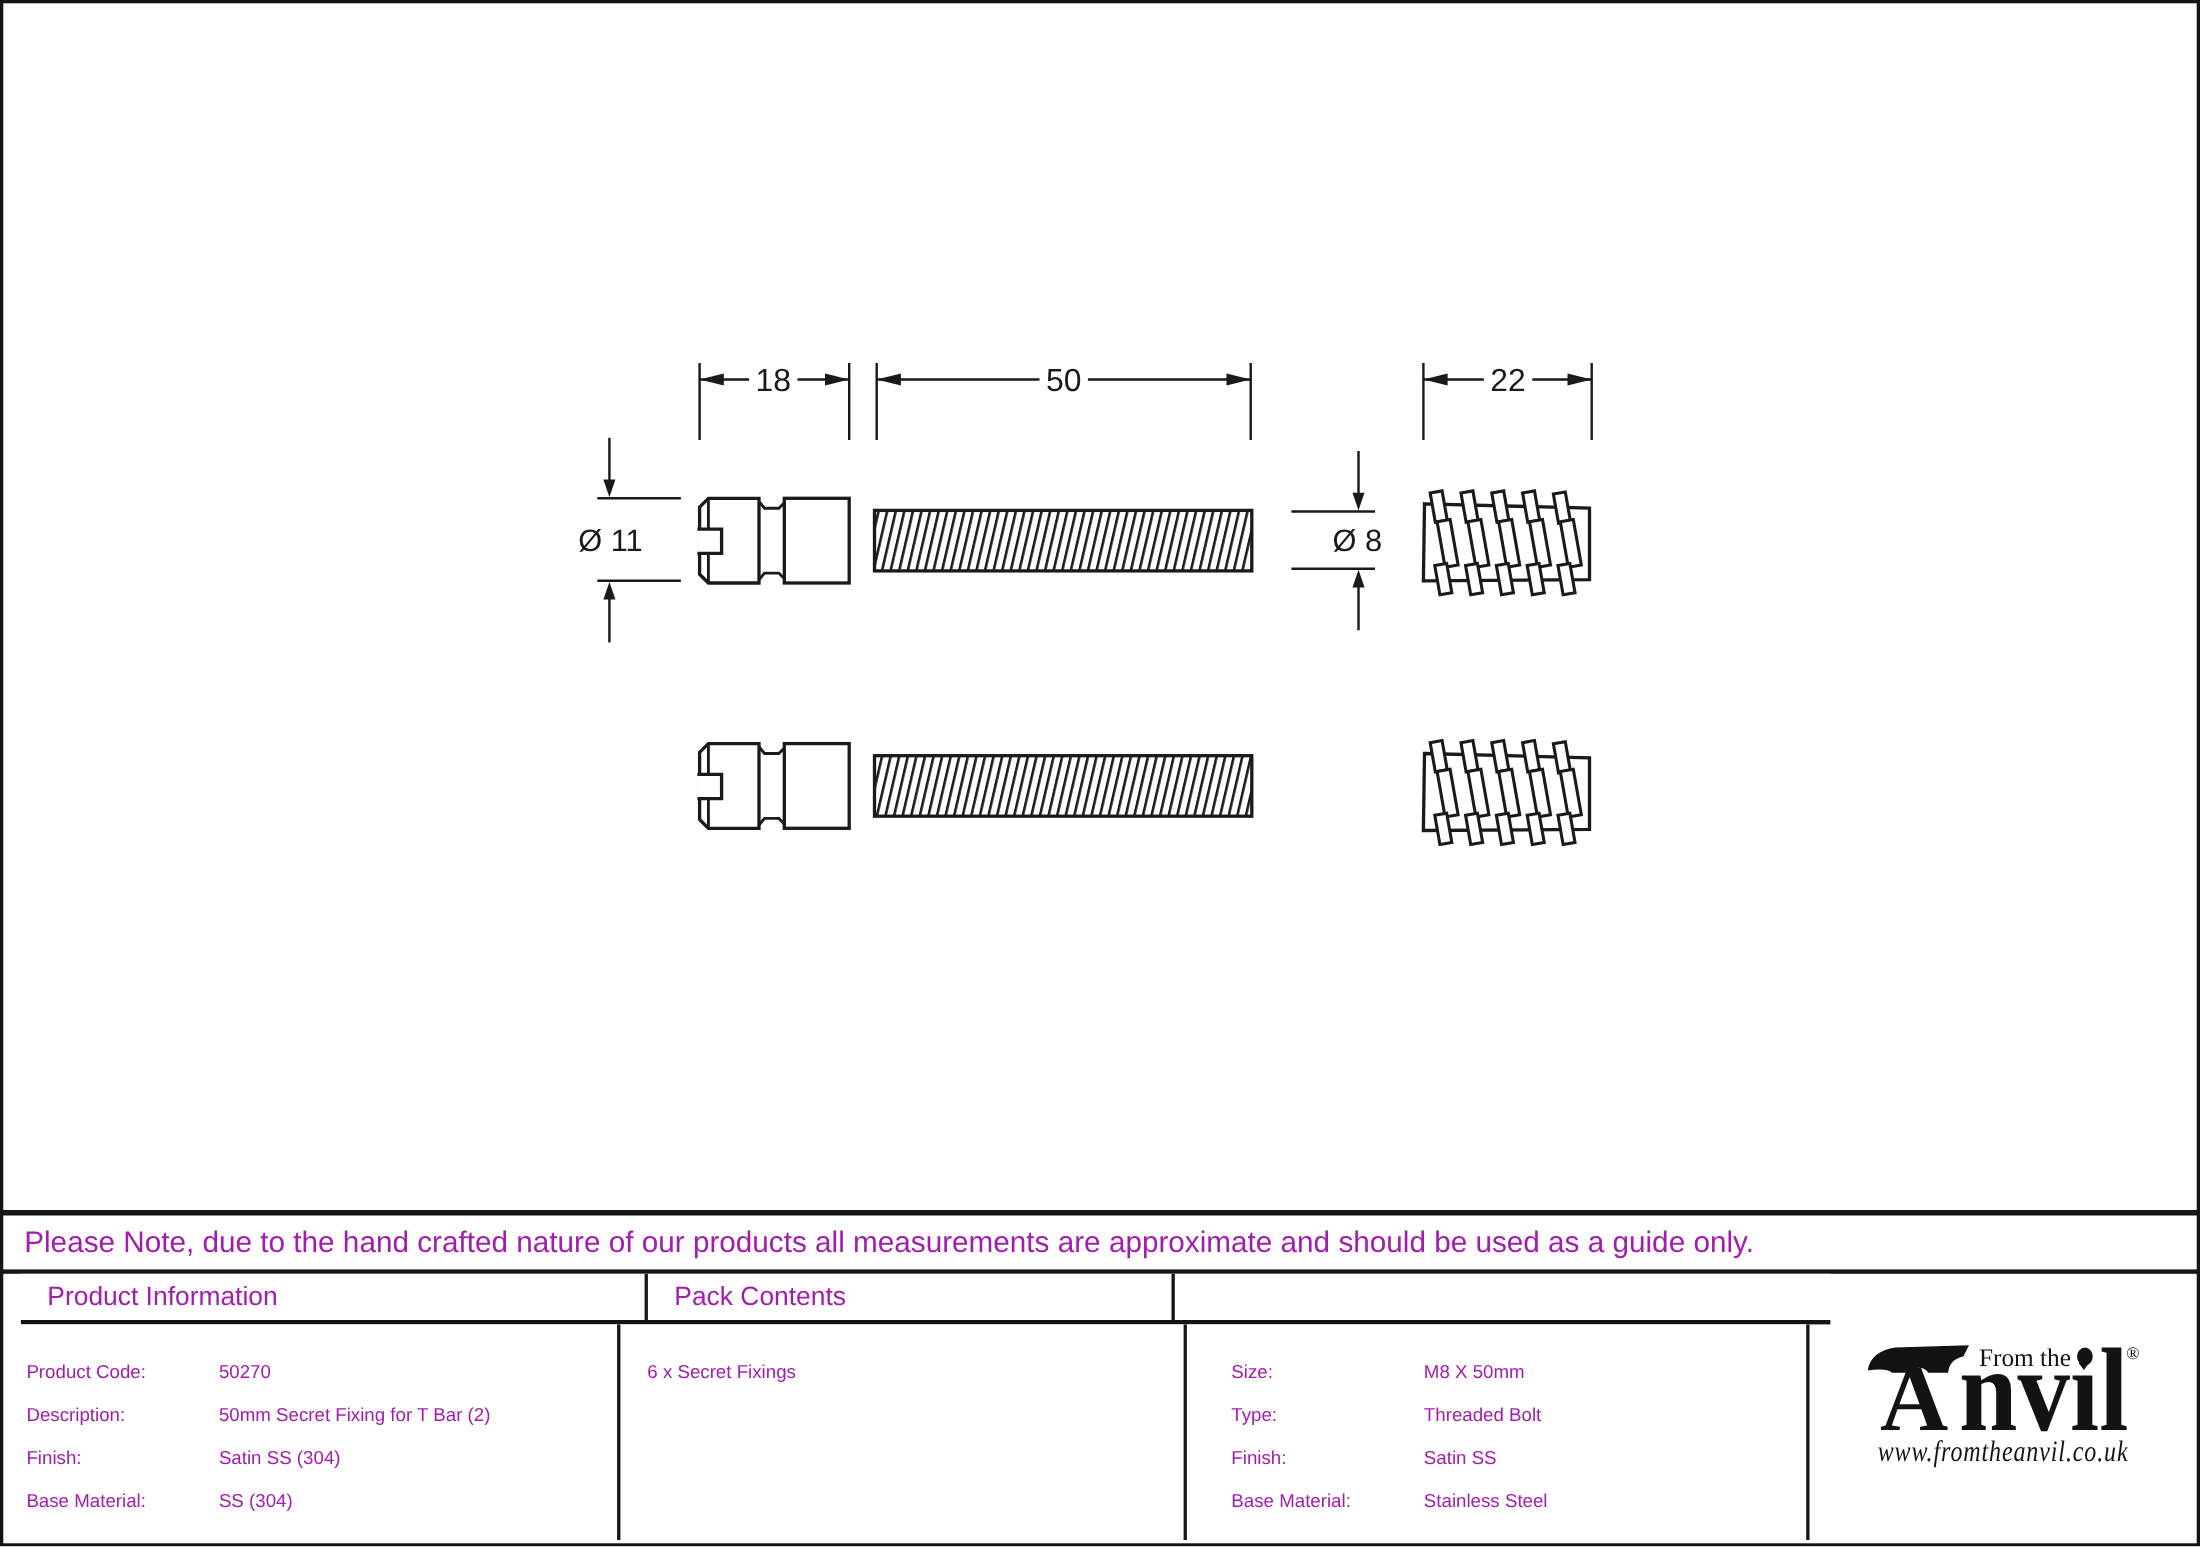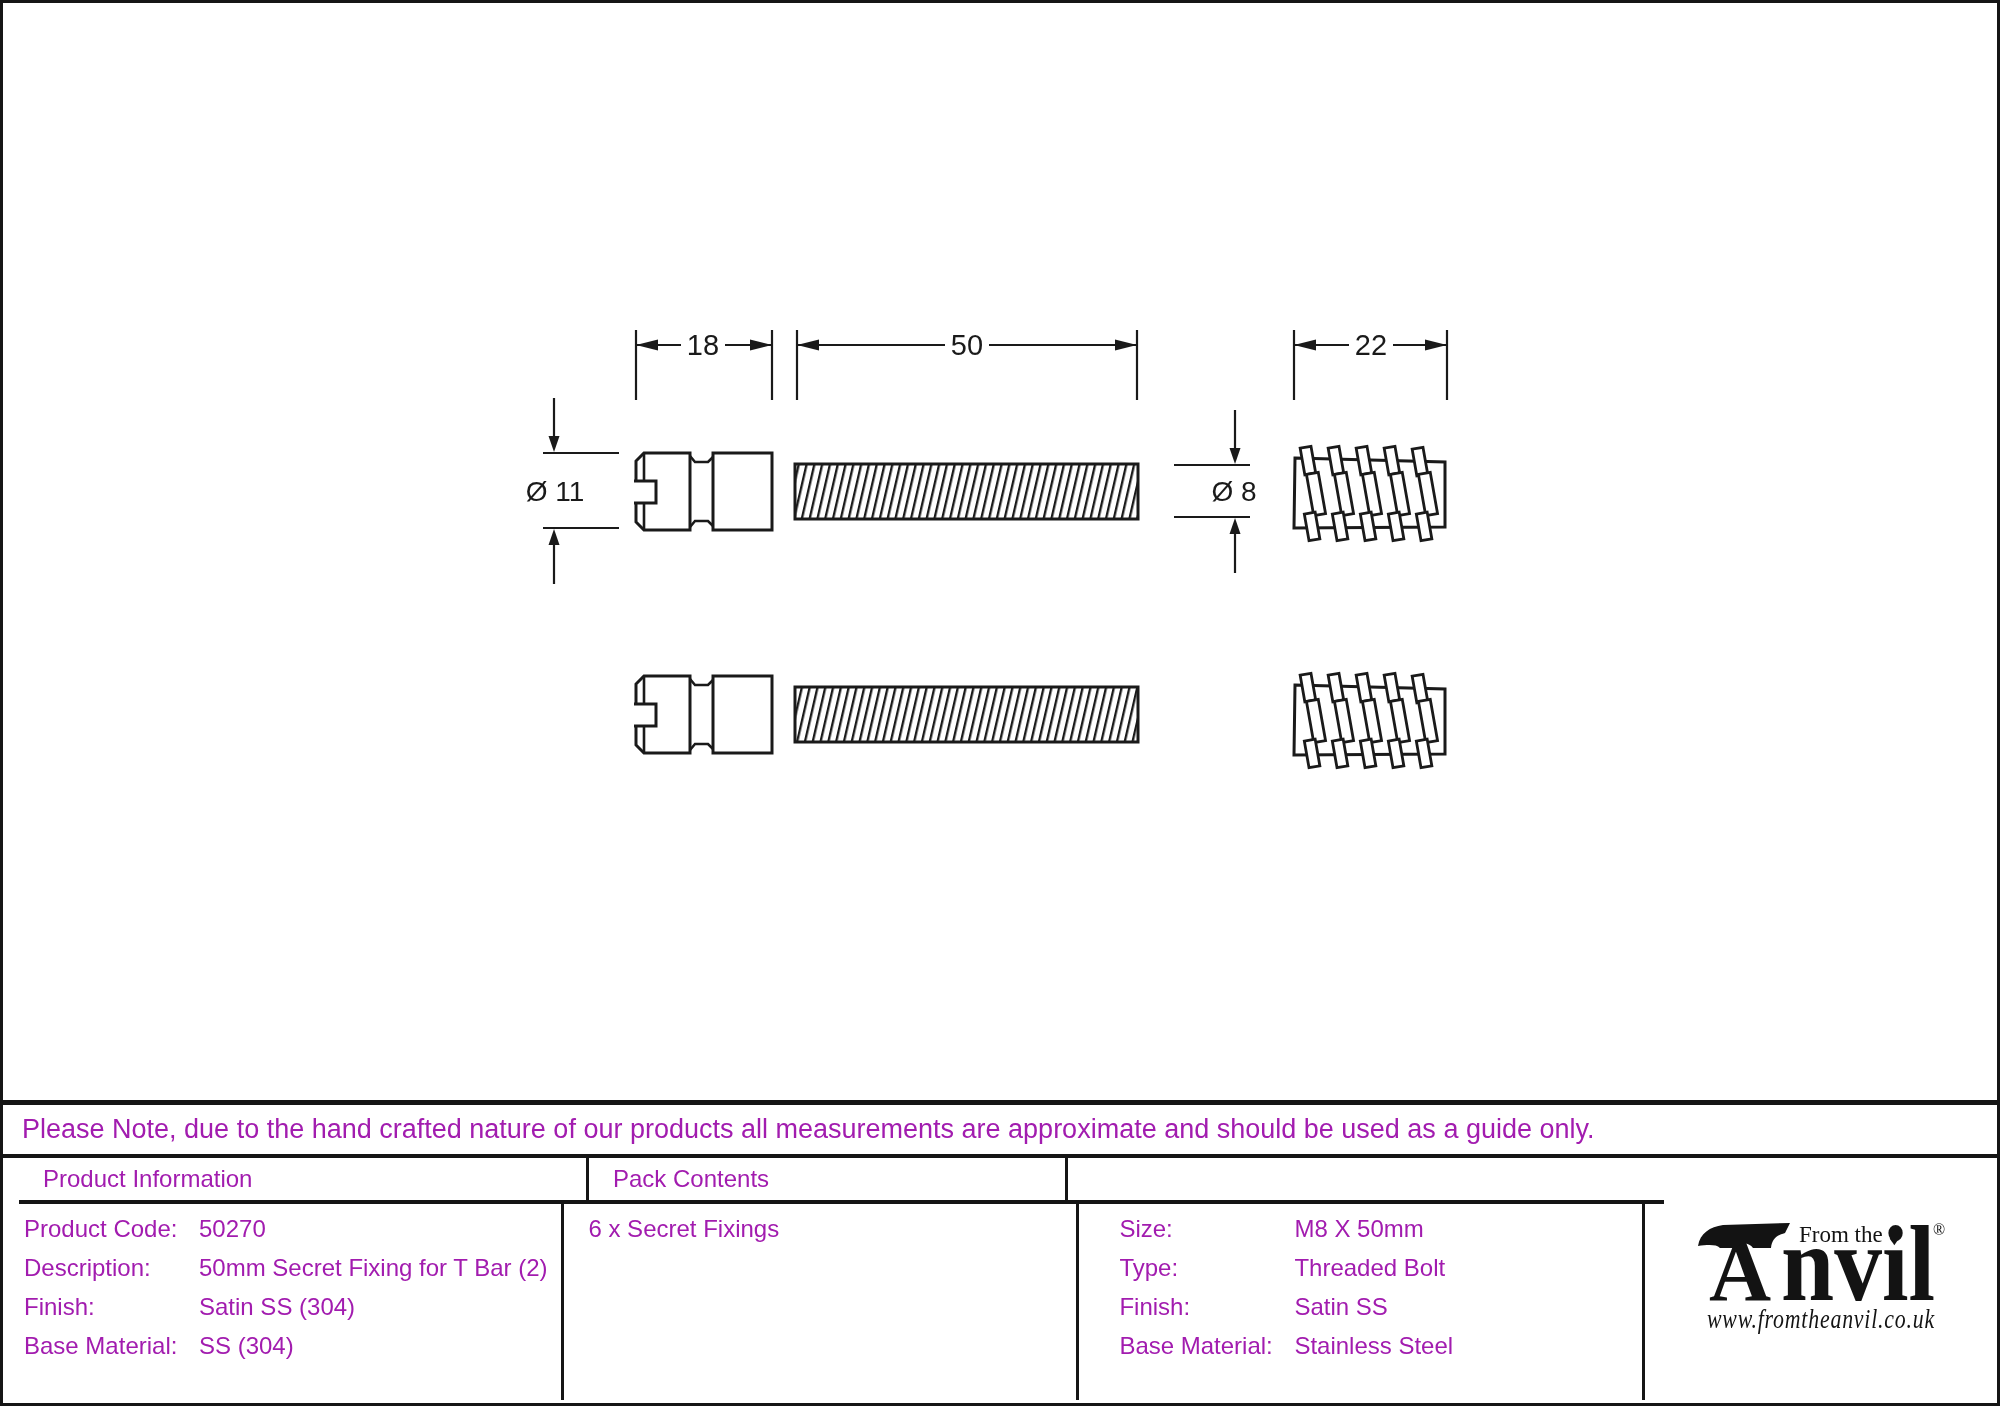--- a/index.html
+++ b/index.html
@@ -28,21 +28,21 @@
   }
 
   
   .thead { position:absolute; top:1158px; left:0; width:1645px; height:46px; box-sizing:border-box;
            border-bottom:4px solid #151515; display:flex; background:#fff;margin-left:19px; }
   .th { box-sizing:border-box; border-right:3px solid #151515; display:flex; align-items:center;
         padding-left:24px; font-size:24px; }
   .th1 { width:570px; } .th2 { width:479px; } .th3 { width:555px; }
 
   .tbody { position:absolute; top:1204px; left:0; width:1645px; height:196px; display:flex; background:#fff; }
-  .td { box-sizing:border-box; border-right:3px solid #151515; padding:5px 0 0 24px; font-size:24px; }
+  .td { box-sizing:border-box; border-right:3px solid #151515; padding:24px 0 0 24px; font-size:17px; }
   .td1 { width:570px; } .td2 { width:520px; } .td3 { width:555px;margin-left:16px; }
   .kv { display:flex; height:39px; align-items:center; }
   .k  { width:175px; flex:none; }
   .v  { flex:1; }
 
   .logo-cell { position:absolute; left:1645px; top:1158px; width:352px; height:242px;
                display:flex; align-items:center; justify-content:center; }
   .ink   { fill:#131313; }
   .serif { font-family:"Liberation Serif", serif; }
   .logo-url { font:italic 27px "Liberation Serif", serif; letter-spacing:1px; }

